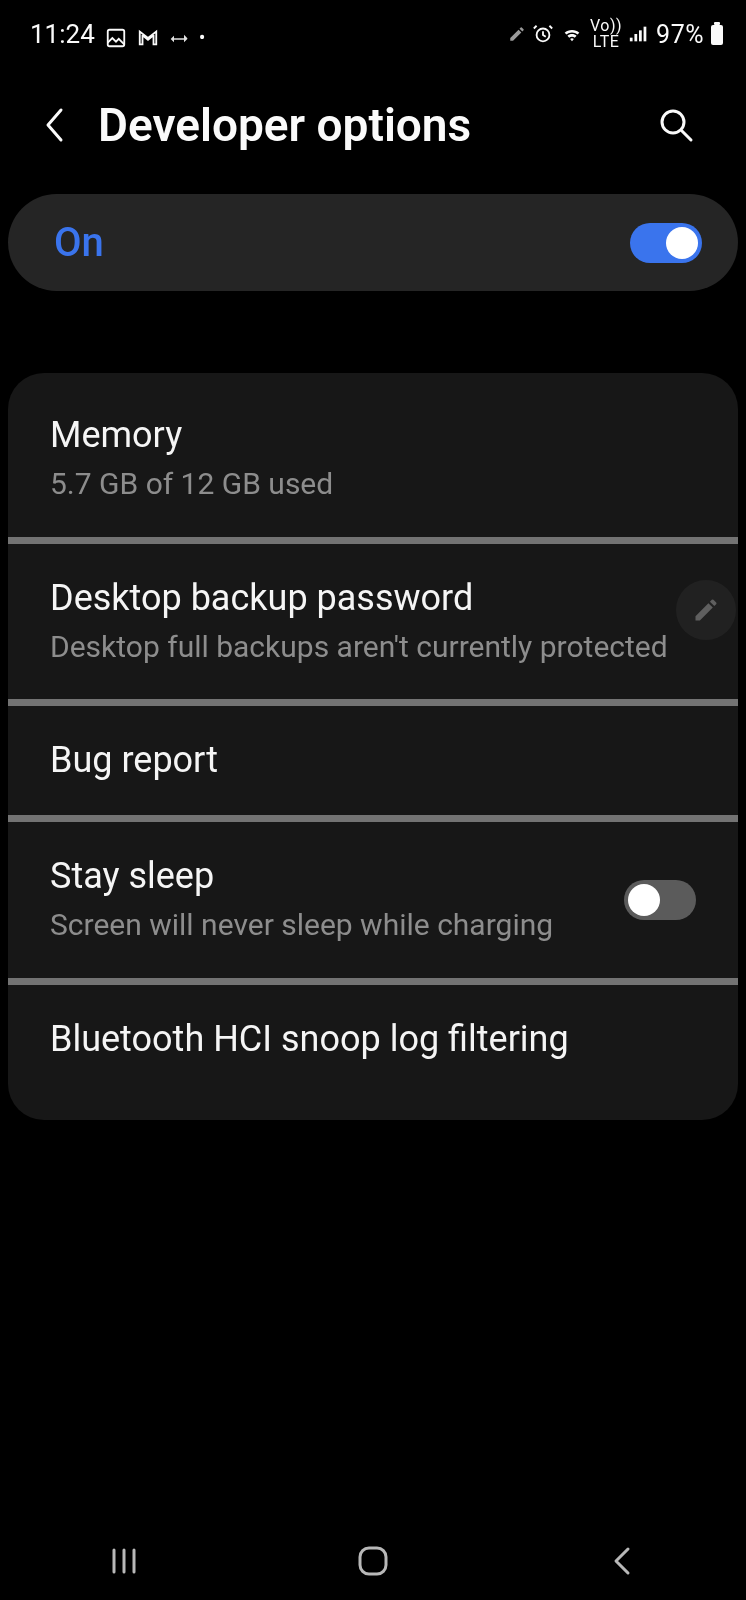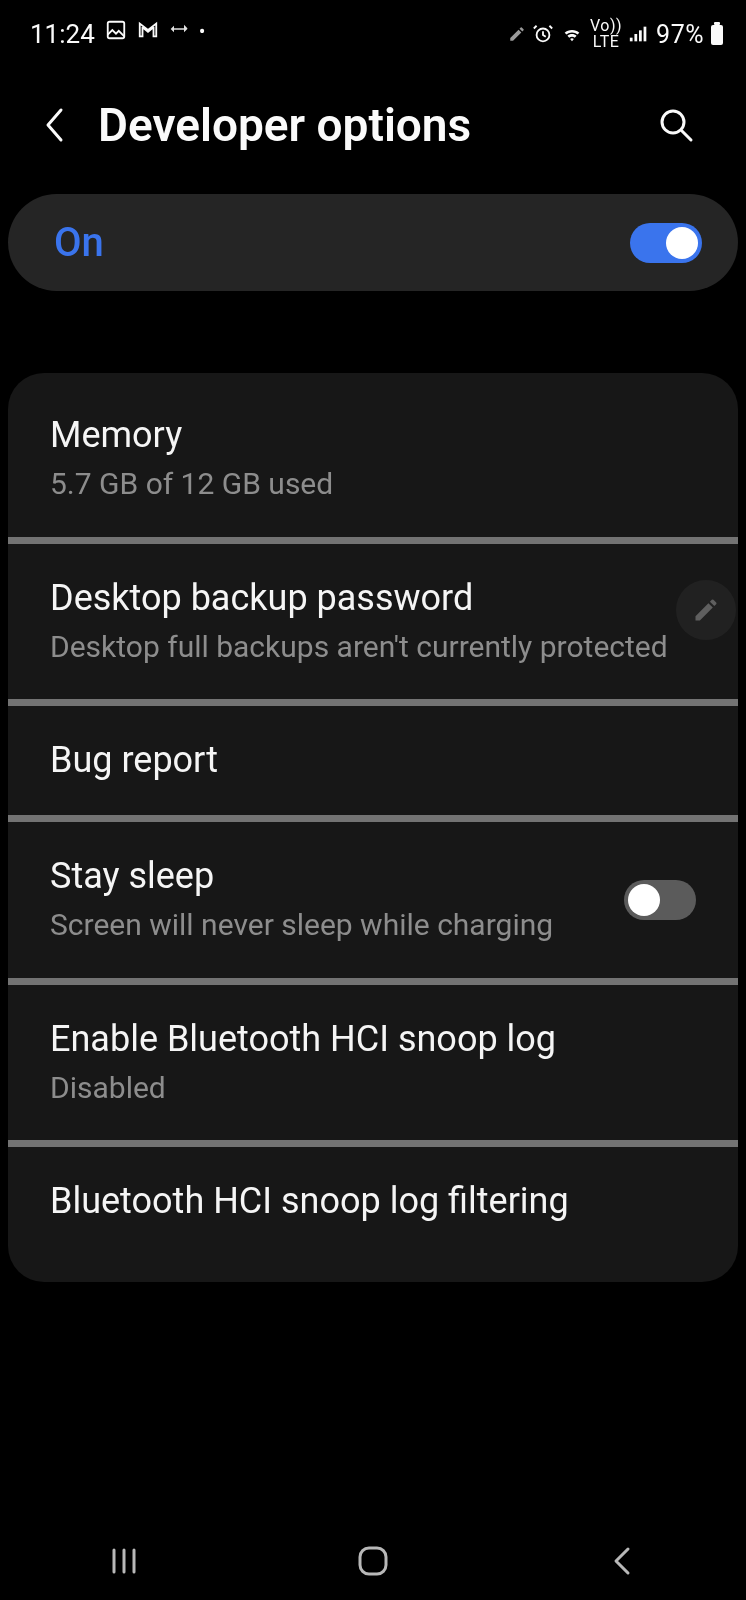--- a/index.html
+++ b/index.html
@@ -14,21 +14,21 @@
   }
   .statusbar {
     display: flex;
     justify-content: space-between;
     align-items: center;
     padding: 14px 22px 0 30px;
     height: 54px;
     font-size: 26px;
     color: #fafafa;
   }
-  .statusbar-left { display: flex; align-items: flex-start; gap: 10px; }
+  .statusbar-left { display: flex; align-items: flex-end; gap: 10px; }
   .statusbar-right { display: flex; align-items: center; gap: 6px; font-size: 25px; letter-spacing:0.5px;}
   .appbar {
     display: flex;
     align-items: center;
     padding: 44px 48px 30px 38px;
     gap: 28px;
   }
   .back-btn {
     width: 32px; height: 40px;
     display:flex; align-items:center; justify-content:center;
@@ -226,26 +226,20 @@
   </div>
 
   <div class="row">
     <div class="row-text">
       <div class="row-title">Stay sleep</div>
       <div class="row-sub">Screen will never sleep while charging</div>
     </div>
     <div class="switch off"></div>
   </div>
 
-  <div class="row">
-    <div class="row-text">
-      <div class="row-title">Enable Bluetooth HCI snoop log</div>
-      <div class="row-sub">Disabled</div>
-    </div>
-  </div>
 
   <div class="row">
     <div class="row-text">
       <div class="row-title">Bluetooth HCI snoop log filtering</div>
     </div>
   </div>
 
 </div>
 
 <div class="floating-edit">

